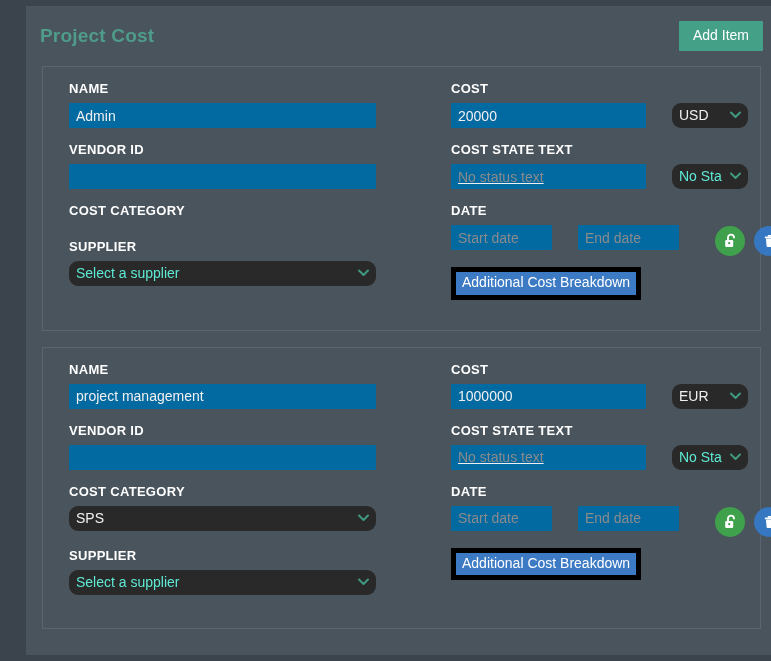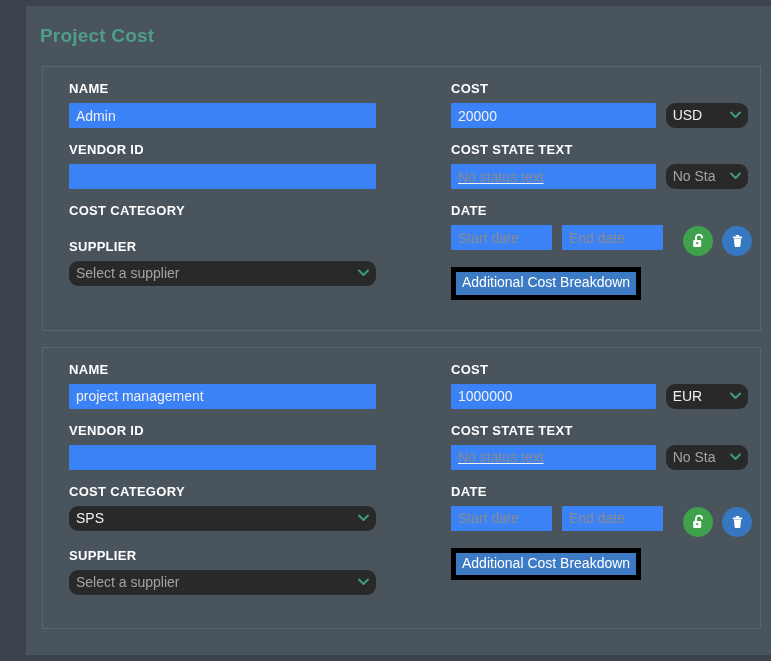--- a/index.html
+++ b/index.html
@@ -90,24 +90,24 @@
   .field-label {
     display: block;
     font-size: 13px;
     font-weight: bold;
     color: #ffffff;
     text-transform: uppercase;
     letter-spacing: 0.3px;
     margin-bottom: 7px;
   }
 
-  .row { display: flex; align-items: flex-start; gap: 10px; }
+  .row { display: flex; align-items: flex-start; gap: 26px; }
 
   .text-input {
-    background: #3b82f6;
+    background: #0369a1;
     border: none;
     outline: none;
     color: #f0f0f0;
     font-family: "Liberation Sans", sans-serif;
     font-size: 14px;
     height: 25px;
     padding: 0 7px;
     border-radius: 1px;
   }
   .text-input::placeholder { color: #8b8b8b; }
@@ -131,21 +131,21 @@
 
   .select-value {
     display: block;
     font-size: 14px;
     line-height: 25px;
     padding: 0 26px 0 7px;
     color: #f0f0f0;
     white-space: nowrap;
     overflow: hidden;
   }
-  .select-value.placeholder { color: #a3a3a3; }
+  .select-value.placeholder { color: #5eead4; }
 
   .chevron-icon {
     position: absolute;
     right: 7px;
     top: 8px;
     width: 11px;
     height: 8px;
     pointer-events: none;
   }
   .chevron-icon svg { display: block; }
@@ -187,20 +187,21 @@
   .field.tight { margin-bottom: 11px; }
 </style>
 </head>
 <body>
 
 <div class="app-frame">
   <div class="panel">
 
     <div class="panel-header">
       <div class="panel-title">Project Cost</div>
+      <button class="add-item-button">Add Item</button>
     </div>
 
     <div class="cards-area">
 
       <div class="cost-card">
 
         <div class="card-col left">
 
           <div class="field">
             <span class="field-label">NAME</span>

